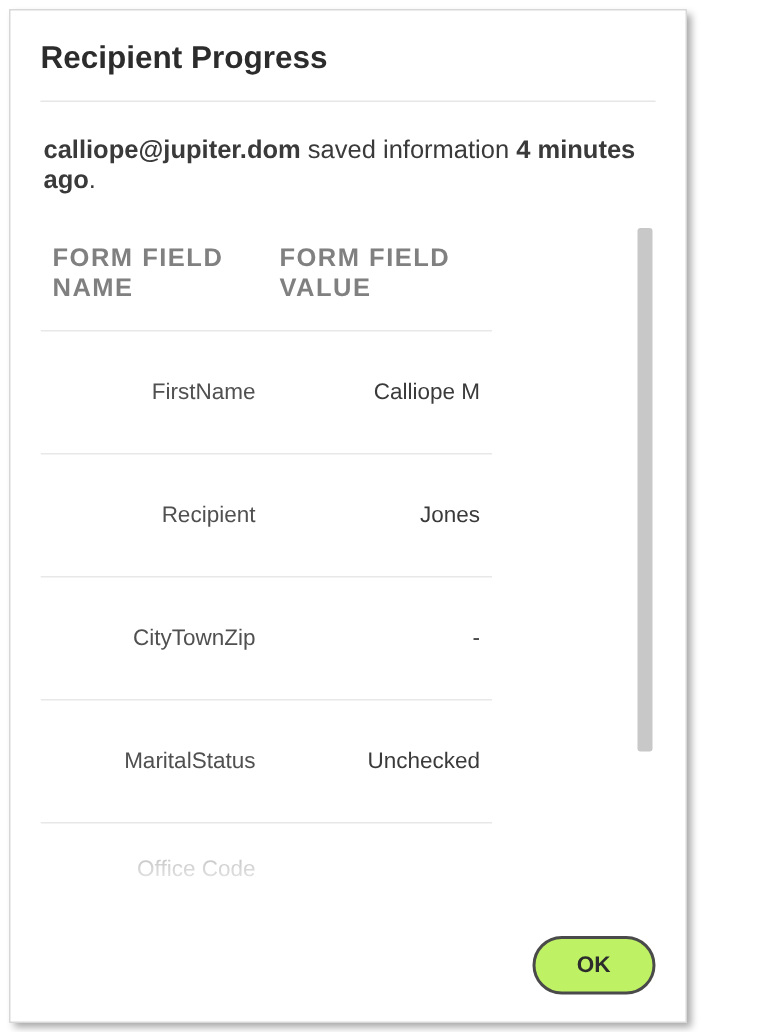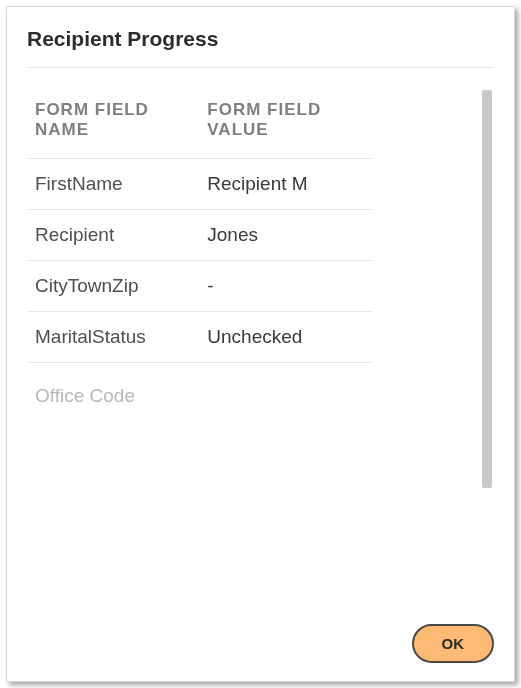--- a/index.html
+++ b/index.html
@@ -4,21 +4,21 @@
 <style>
   * { box-sizing: border-box; }
   body {
     margin: 0;
     padding: 6px;
     font-family: -apple-system, BlinkMacSystemFont, "Segoe UI", Arial, sans-serif;
     background: #fff;
     color: #2c2c2c;
   }
   .dialog {
-    width: 509px;
+    width: 452px;
     height: 676px;
     background: #fff;
     border: 1px solid #d8d8d8;
     box-shadow: 3px 3px 5px rgba(0,0,0,0.35);
     padding: 18px 20px 18px 20px;
     position: relative;
     display: flex;
     flex-direction: column;
   }
   .title {
@@ -72,35 +72,36 @@
     text-align: left;
     font-size: 17px;
     letter-spacing: 1px;
     color: #808080;
     font-weight: 700;
     text-transform: uppercase;
     padding: 10px 8px 18px 8px;
   }
   td {
     border-top: 1px solid #e8e8e8;
-    padding: 14px 8px;
-    font-size: 19px;
+    padding: 32px 8px;
+    font-size: 15px;
     color: #3a3a3a;
     vertical-align: top;
+    text-align: right;
   }
   td.name { color: #505050; }
   .row-cut td { border-top: 1px solid #e8e8e8; padding-top: 22px; color: #b8b8b8; }
   .footer {
     display: flex;
     justify-content: flex-end;
     padding-top: 24px;
   }
   .ok-btn {
     border: 2px solid #4a4a4a;
-    background: #fdba74;
+    background: #bef264;
     color: #2c2c2c;
     font-size: 15px;
     font-weight: 600;
     padding: 9px 28px;
     border-radius: 22px;
     cursor: pointer;
   }
   .fade-bottom {
     position: absolute;
     left: 0; right: 20px; bottom: 0;
@@ -110,34 +111,37 @@
   }
 </style>
 </head>
 <body>
 
 <div class="dialog">
 
   <div class="title">Recipient Progress</div>
   <div class="hr"></div>
 
+  <div class="status-line">
+    <span class="bold">calliope@jupiter.dom</span><span> saved information </span><span class="bold">4 minutes ago</span><span>.</span>
+  </div>
 
   <div class="scroll-wrap">
     <div class="scroll-area">
       <table>
         <thead>
           <tr>
             <th>Form Field Name</th>
             <th>Form Field Value</th>
           </tr>
         </thead>
         <tbody>
           <tr>
             <td class="name">FirstName</td>
-            <td>Recipient M</td>
+            <td>Calliope M</td>
           </tr>
           <tr>
             <td class="name">Recipient</td>
             <td>Jones</td>
           </tr>
           <tr>
             <td class="name">CityTownZip</td>
             <td>-</td>
           </tr>
           <tr>

